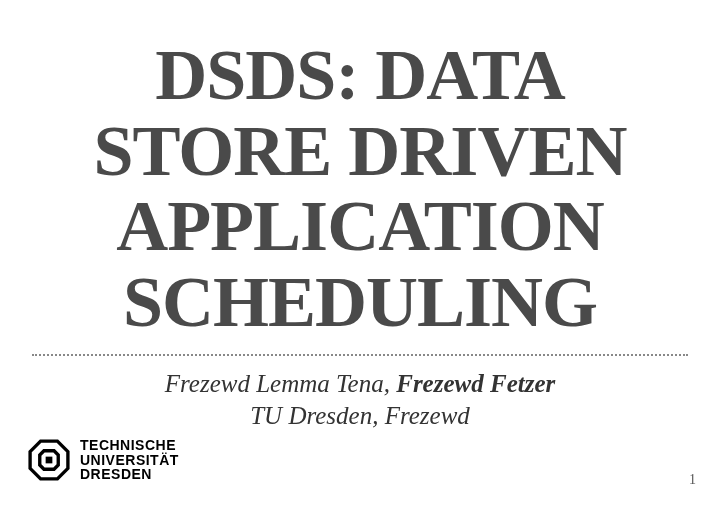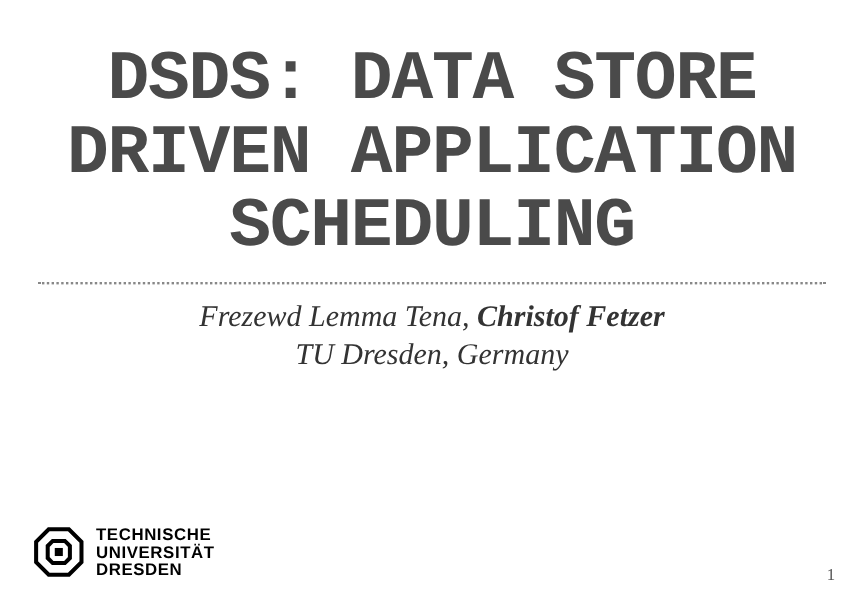--- a/index.html
+++ b/index.html
@@ -4,24 +4,24 @@
 <style>
   * { margin: 0; padding: 0; box-sizing: border-box; }
   html, body { width: 720px; height: 510px; background: #fff; font-family: Georgia, 'Times New Roman', serif; }
   .slide {
     width: 720px;
     height: 510px;
     position: relative;
     padding: 30px 30px 20px 30px;
   }
   .title {
-    font-family: Liberation Mono, monospace;
+    font-family: Liberation Serif, serif;
     font-stretch: condensed;
     font-weight: 700;
-    font-size: 58px;
+    font-size: 72px;
     line-height: 1.05;
     text-align: center;
     color: #4a4a4a;
     letter-spacing: -1px;
     text-transform: uppercase;
     margin-top: 8px;
   }
   .rule {
     border: none;
     border-top: 2px dotted #888;
@@ -68,23 +68,23 @@
 <body>
 
 <div class="slide">
 
   <h1 class="title">DSDS: DATA STORE DRIVEN APPLICATION SCHEDULING</h1>
 
   <hr class="rule">
 
   <div class="authors">
     <div>
-      <span>Frezewd Lemma Tena, </span><span class="presenter">Christof Fetzer</span>
+      <span>Frezewd Lemma Tena, </span><span class="presenter">Frezewd Fetzer</span>
     </div>
-    <div>TU Dresden, Germany</div>
+    <div>TU Dresden, Frezewd</div>
   </div>
 
   <div class="footer-logo">
     <span class="logo-mark">
       <svg width="42" height="42" viewBox="0 0 100 100">
 
         <polygon points="30,5 70,5 95,30 95,70 70,95 30,95 5,70 5,30" fill="none" stroke="#000" stroke-width="8"></polygon>
 
         <polygon points="38,28 62,28 72,38 72,62 62,72 38,72 28,62 28,38" fill="none" stroke="#000" stroke-width="8"></polygon>
         <rect x="42" y="42" width="16" height="16" fill="#000"></rect>

